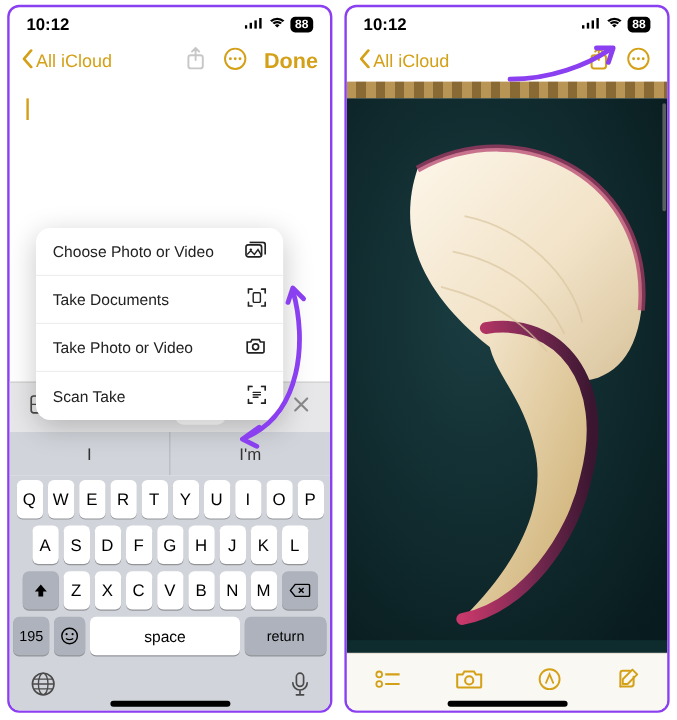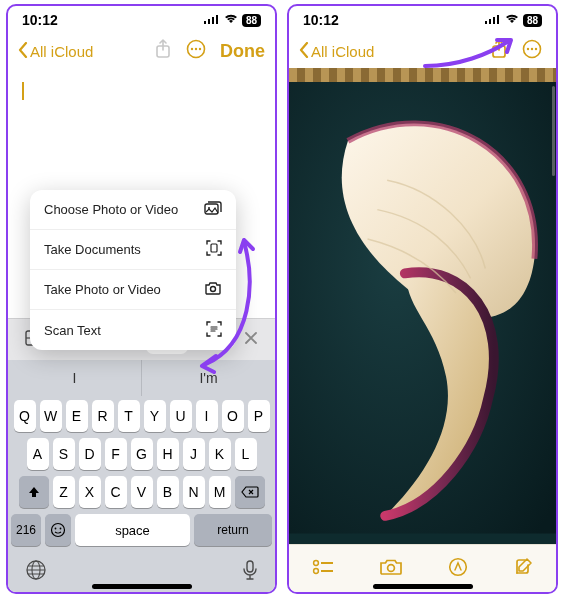--- a/index.html
+++ b/index.html
@@ -149,21 +149,21 @@
     height: 32px;
     display: flex;
     align-items: center;
     justify-content: center;
     font-size: 14px;
     color: #000;
   }
   .key.wide { width: 30px; background:#adb2bc; }
   .key.gray { background:#adb2bc; }
   .key.space { flex: 1; font-size: 13px; }
-  .key.ret { width: 78px; background:#adb2bc; font-size: 12px;}
+  .key.ret { width: 68px; background:#adb2bc; font-size: 12px;}
   .key.num { width: 30px; background:#adb2bc; font-size:12px;}
   .kb-bottom {
     display: flex;
     justify-content: space-between;
     align-items: center;
     padding: 4px 14px 0 14px;
     height: 36px;
   }
   .kb-bottom .icn { color: #4a4a4a; }
   .home-ind {
@@ -296,21 +296,21 @@
     <div class="popup-item">
       <span>Take Photo or Video</span>
       <span class="pi-icon">
         <svg width="18" height="14" viewBox="0 0 18 14">
             <path d="M2 4 h3 l1 -2 h6 l1 2 h3 v8 a1 1 0 0 1 -1 1 H3 a1 1 0 0 1 -1 -1 Z" stroke="#222" stroke-width="1.4" fill="none"></path>
             <circle cx="9" cy="8" r="2.5" stroke="#222" stroke-width="1.4" fill="none"></circle>
           </svg>
       </span>
     </div>
     <div class="popup-item">
-      <span>Scan Text</span>
+      <span>Scan Take</span>
       <span class="pi-icon">
         <svg width="16" height="16" viewBox="0 0 16 16">
             <path d="M1 4 V1 H4 M12 1 H15 V4 M15 12 V15 H12 M4 15 H1 V12" stroke="#222" stroke-width="1.4" fill="none" stroke-linecap="round"></path>
             <path d="M5 6 h6 M5 8 h6 M5 10 h4" stroke="#222" stroke-width="1.2" stroke-linecap="round"></path>
           </svg>
       </span>
     </div>
   </div>
 
   <div class="notes-toolbar">
@@ -393,21 +393,21 @@
       <div class="key">N</div>
       <div class="key">M</div>
       <div class="key wide">
         <svg width="18" height="12" viewBox="0 0 18 12">
             <path d="M5 1 H16 a1 1 0 0 1 1 1 V10 a1 1 0 0 1 -1 1 H5 L1 6 Z" stroke="#000" stroke-width="1.2" fill="none"></path>
             <path d="M8 4 L12 8 M12 4 L8 8" stroke="#000" stroke-width="1.2"></path>
           </svg>
       </div>
     </div>
     <div class="krow">
-      <div class="key num">216</div>
+      <div class="key num">195</div>
       <div class="key gray" style="width:26px">
         <svg width="16" height="16" viewBox="0 0 16 16">
             <circle cx="8" cy="8" r="6.5" stroke="#000" stroke-width="1.2" fill="none"></circle>
             <circle cx="5.5" cy="6.5" r="0.9" fill="#000"></circle>
             <circle cx="10.5" cy="6.5" r="0.9" fill="#000"></circle>
             <path d="M5 10 a4 3 0 0 0 6 0" stroke="#000" stroke-width="1.1" fill="none"></path>
           </svg>
       </div>
       <div class="key space">space</div>
       <div class="key ret">return</div>

